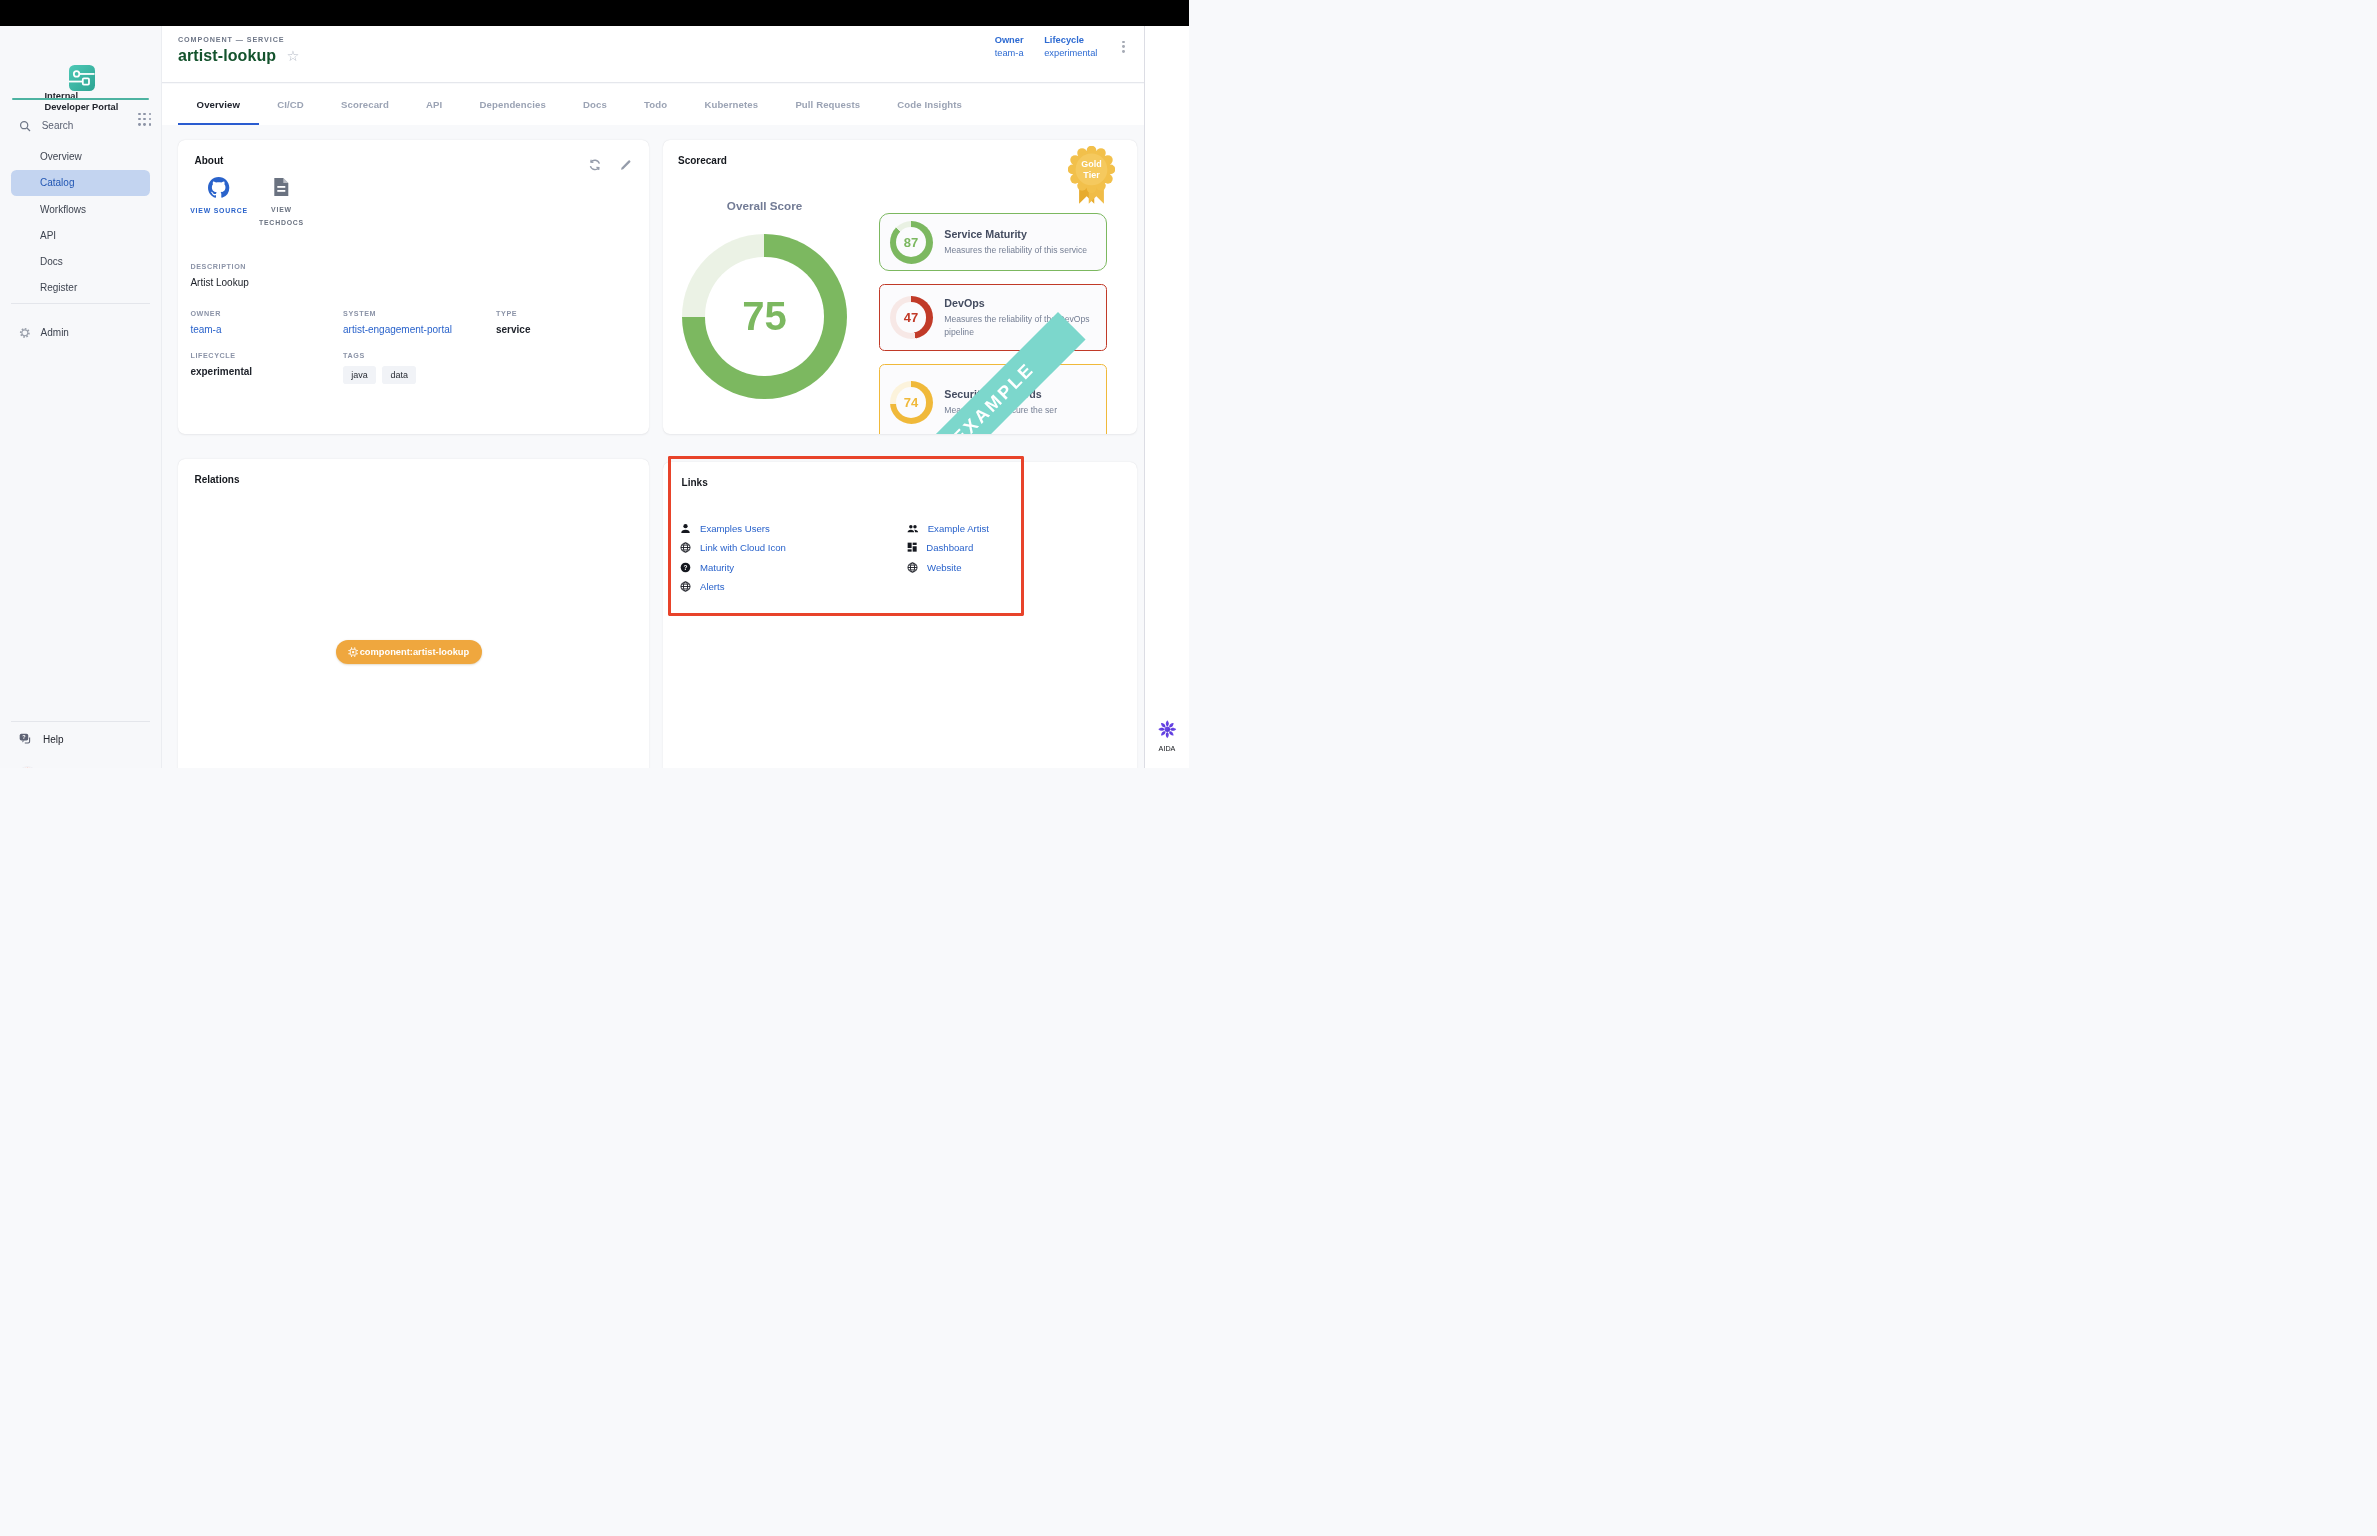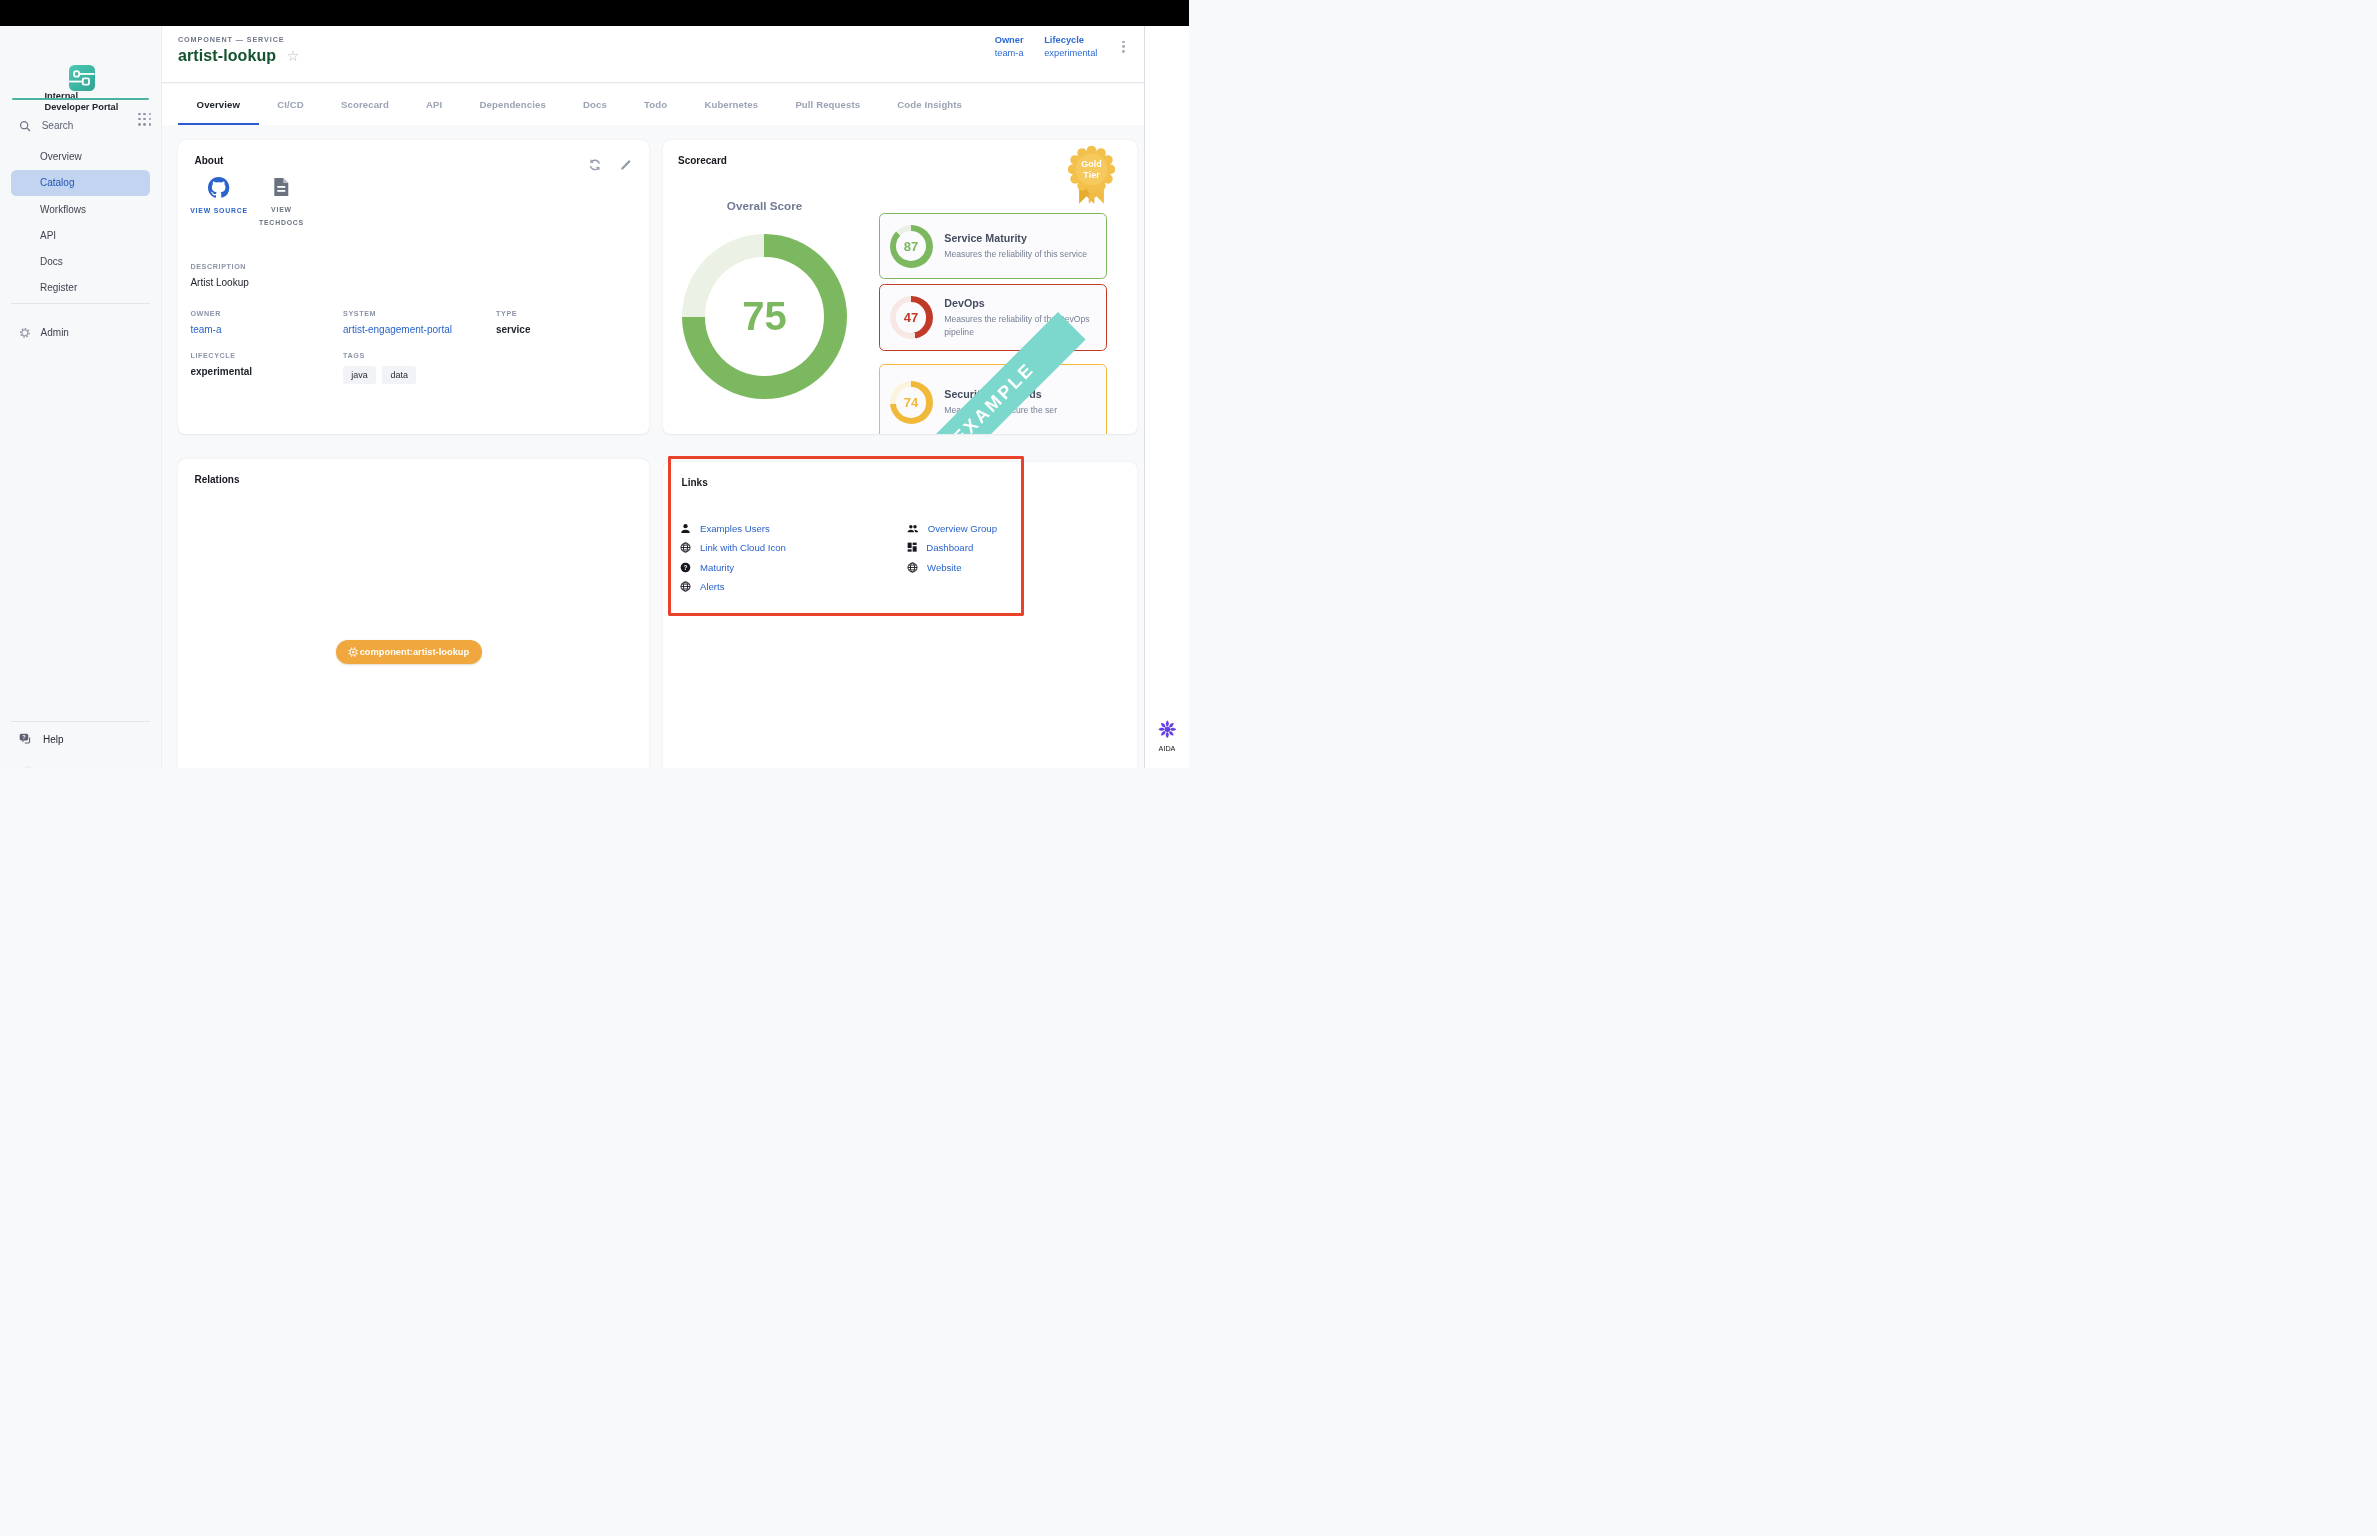--- a/index.html
+++ b/index.html
@@ -78,21 +78,21 @@
   .donut::before { content:""; position:absolute; border-radius:50%; background:var(--hole,#fff); inset:var(--thk,6.2px); }
   .donut-num { position:relative; z-index:1; font-weight:700; }
   .donut.big { position:absolute; left:19px; top:94px; width:165px; height:165px; --thk:23.4px; --hole:#fff; }
   .donut.big .donut-num { font-size:40px; }
   .mini-card { position:absolute; left:216px; width:228px; background:#fbfbfd; border:1px solid #ccc; border-radius:5.5px; display:flex; align-items:center; padding:0 9.6px; }
   .mini-card .donut { width:43px; height:43px; flex:0 0 auto; --thk:6.2px; --hole:#fbfbfd; }
   .mini-card .donut-num { font-size:13px; }
   .mini-info { margin-left:11.7px; }
   .mini-name { font-size:10.7px; font-weight:600; color:#454d61; }
   .mini-desc { font-size:8.6px; color:#747e93; margin-top:4.1px; line-height:1.45; width:157px; }
-  .mc-0 { top:73px; height:66px; }
+  .mc-0 { top:73px; height:58px;border-radius:10px; }
   .mc-1 { top:144px; height:67px; }
   .mc-2 { top:224px; height:77px; }
   .ribbon { position:absolute; left:221px; top:244px; width:220px; height:39px; background:#7cd7cc; transform:rotate(-45deg); display:grid; place-items:center; z-index:4; }
   .ribbon span { color:#fff; font-size:18px; font-weight:700; letter-spacing:2.8px; }
   .badge { position:absolute; left:405px; top:5.5px; width:47px; height:62px; z-index:3; }
 
   
   .relations { left:16px; top:335px; width:471px; height:413px; padding:15px 16.5px; }
   .rel-node { position:absolute; left:158px; top:181px; height:24px; padding:0 12.4px; border-radius:12.4px; background:#efa73e; color:#fff; font-size:9.3px; font-weight:700; display:flex; align-items:center; gap:1px; box-shadow:0 0.7px 2.1px rgba(120,80,0,.25); cursor:pointer; }
 
@@ -406,21 +406,21 @@
           <span>Alerts</span>
         </div>
 
         <div class="link-row lcol1 lrow0">
           <svg width="11.7" height="11" viewBox="0 0 17 16" fill="#15181f">
             <circle cx="5.6" cy="5.4" r="2.5"></circle>
               <circle cx="11.6" cy="5.4" r="2.5"></circle>
             <path d="M0.8 13.5c0-2.5 2.1-3.8 4.8-3.8s4.8 1.3 4.8 3.8Z"></path>
             <path d="M11 9.8c2.6 0 5.2 1.2 5.2 3.7h-4.4c0-1.6-.5-2.8-1.6-3.6Z"></path>
           </svg>
-          <span>Overview Group</span>
+          <span>Example Artist</span>
         </div>
         <div class="link-row lcol1 lrow1">
           <svg width="10.3" height="10.3" viewBox="0 0 16 16" fill="#15181f">
             <rect x="1" y="1" width="6.2" height="8.4"></rect>
               <rect x="1" y="11.4" width="6.2" height="3.6"></rect>
             <rect x="8.8" y="1" width="6.2" height="3.6"></rect>
               <rect x="8.8" y="6.6" width="6.2" height="8.4"></rect>
           </svg>
           <span>Dashboard</span>
         </div>

